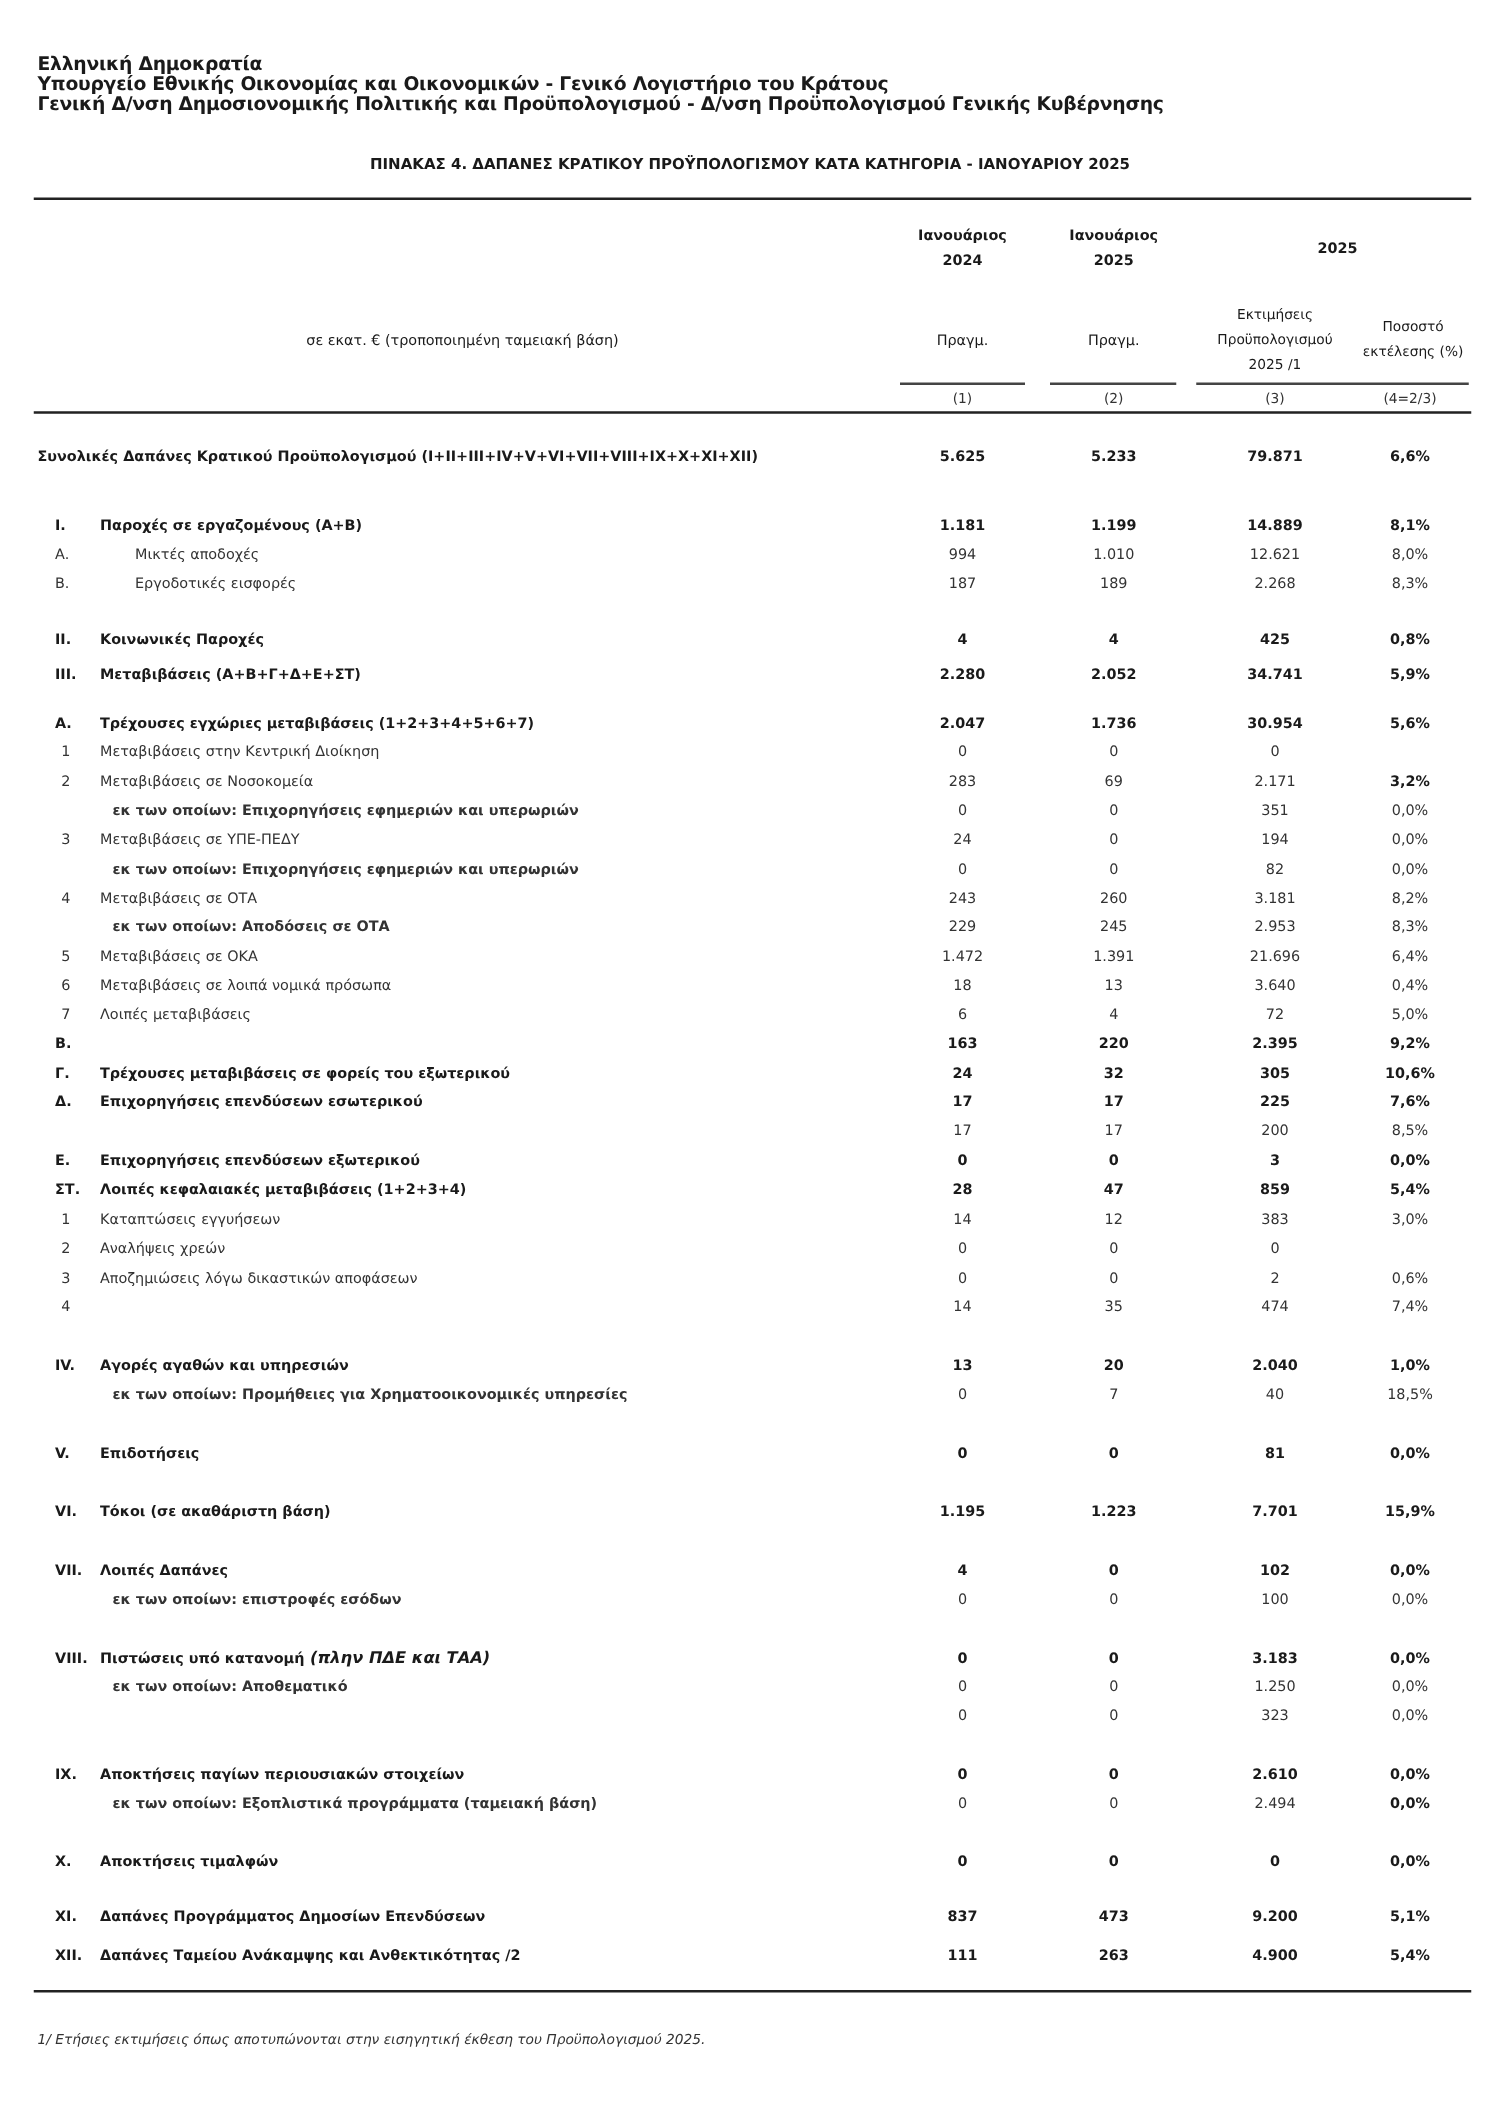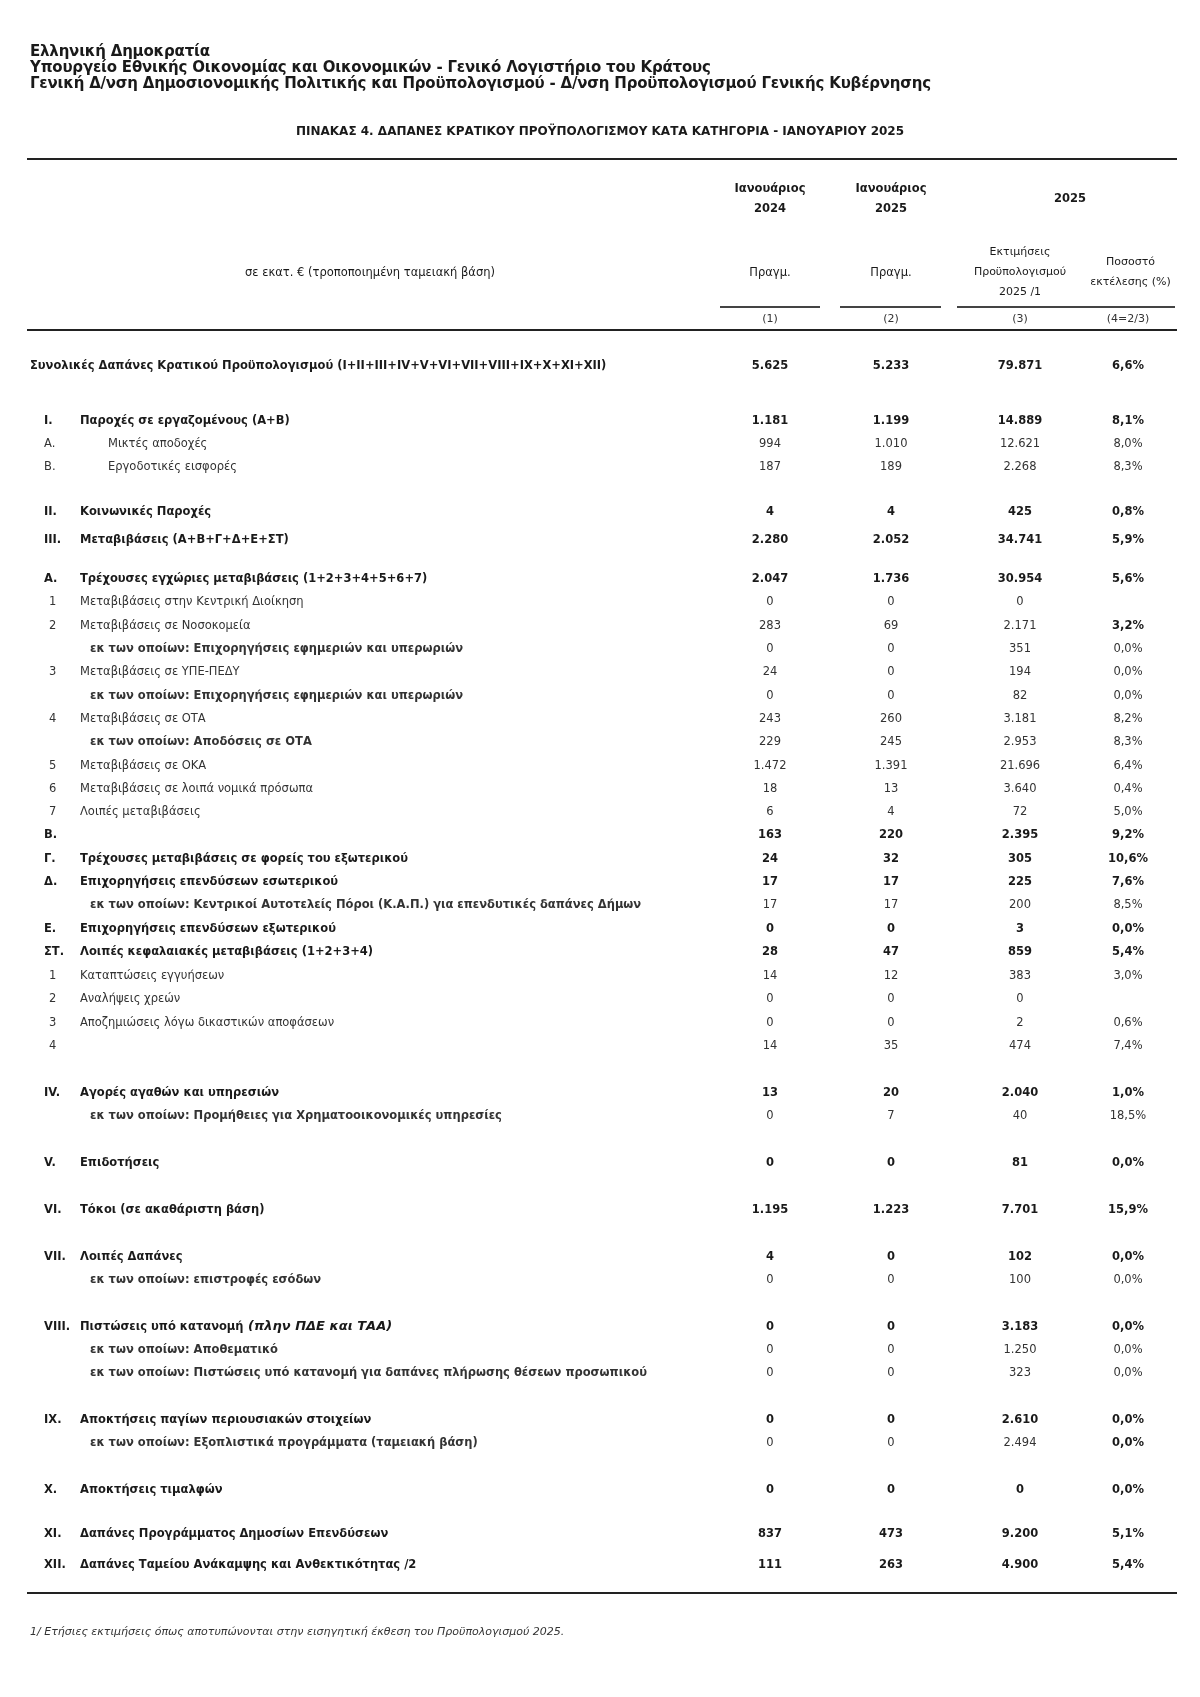--- a/index.html
+++ b/index.html
@@ -225,21 +225,20 @@
     </div>
     <div class="row main bold" style="top: 870px;">
       <span class="code">Δ.</span>
       <span class="label"><span>Επιχορηγήσεις επενδύσεων εσωτερικού</span></span>
       <span class="v v1">17</span>
       <span class="v v2">17</span>
       <span class="v v3">225</span>
       <span class="v v4">7,6%</span>
     </div>
     <div class="row of" style="top: 893px;">
-      <span class="label"><span>εκ των οποίων: Κεντρικοί Αυτοτελείς Πόροι (Κ.Α.Π.) για επενδυτικές δαπάνες Δήμων</span></span>
       <span class="v v1">17</span>
       <span class="v v2">17</span>
       <span class="v v3">200</span>
       <span class="v v4">8,5%</span>
     </div>
     <div class="row main bold" style="top: 917px;">
       <span class="code">Ε.</span>
       <span class="label"><span>Επιχορηγήσεις επενδύσεων εξωτερικού</span></span>
       <span class="v v1">0</span>
       <span class="v v2">0</span>
@@ -340,21 +339,20 @@
       <span class="v v4">0,0%</span>
     </div>
     <div class="row of" style="top: 1338px;">
       <span class="label"><span>εκ των οποίων: Αποθεματικό</span></span>
       <span class="v v1">0</span>
       <span class="v v2">0</span>
       <span class="v v3">1.250</span>
       <span class="v v4">0,0%</span>
     </div>
     <div class="row of" style="top: 1361px;">
-      <span class="label"><span>εκ των οποίων: Πιστώσεις υπό κατανομή για δαπάνες πλήρωσης θέσεων προσωπικού</span></span>
       <span class="v v1">0</span>
       <span class="v v2">0</span>
       <span class="v v3">323</span>
       <span class="v v4">0,0%</span>
     </div>
     <div class="row main bold" style="top: 1408px;">
       <span class="code">IX.</span>
       <span class="label"><span>Αποκτήσεις παγίων περιουσιακών στοιχείων</span></span>
       <span class="v v1">0</span>
       <span class="v v2">0</span>

